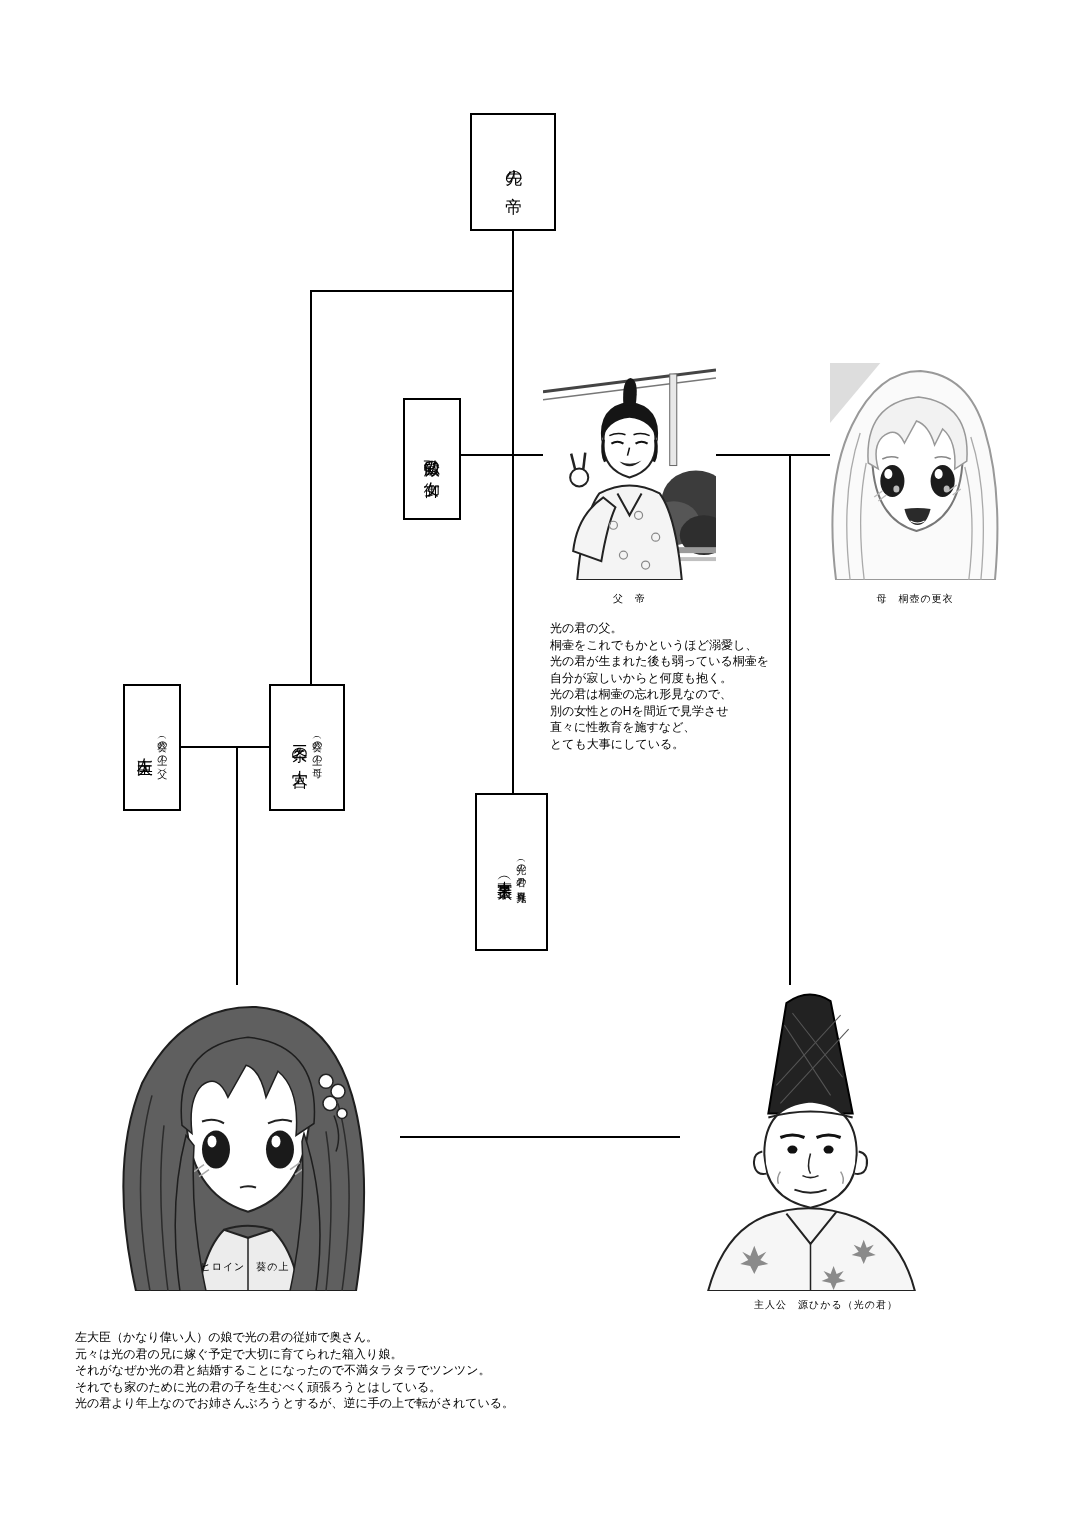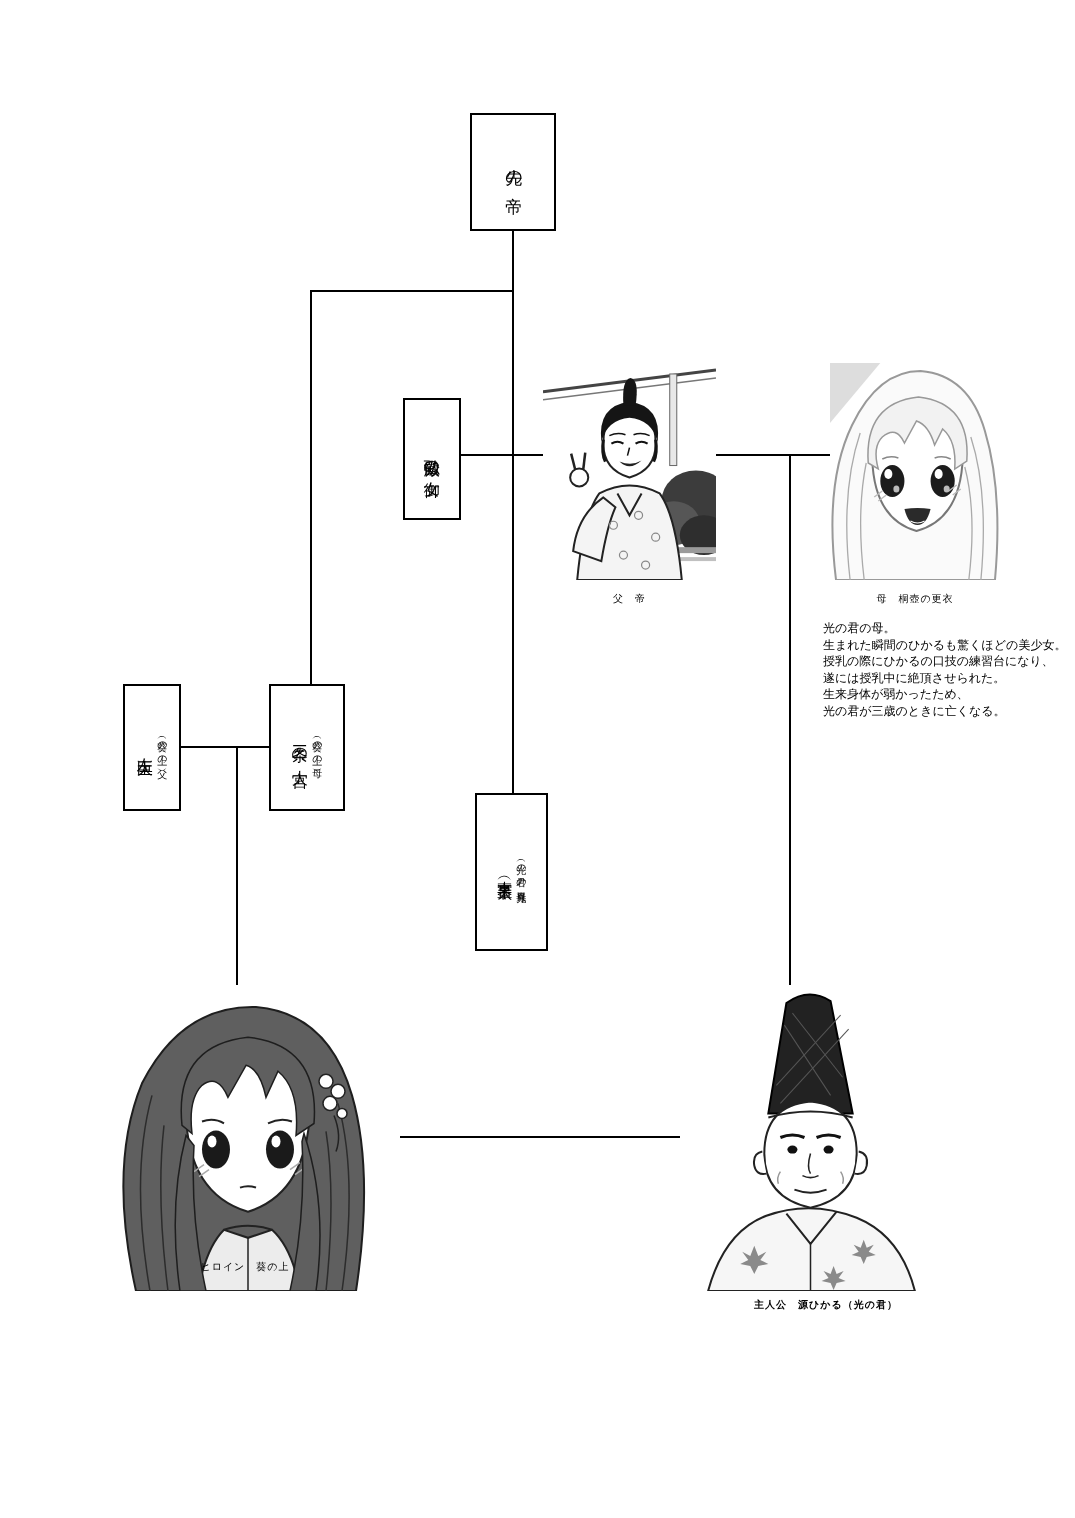--- a/index.html
+++ b/index.html
@@ -234,22 +234,29 @@
         <path d="M70 270 l4 -10 l4 10 l8 -4 l-6 8 l8 4 l-10 2 l-4 8 l-4 -8 l-10 -2 l8 -4 l-6 -8 Z"></path>
         <path d="M180 262 l3 -8 l3 8 l7 -3 l-5 7 l7 3 l-9 2 l-3 7 l-3 -7 l-9 -2 l7 -3 l-5 -7 Z"></path>
         <path d="M150 288 l3 -8 l3 8 l7 -3 l-5 7 l7 3 l-9 2 l-3 7 l-3 -7 l-9 -2 l7 -3 l-5 -7 Z"></path>
       </g>
     </svg>
   </div>
 
   <div class="caption" style="left:543px;top:592px;width:173px;">父　帝</div>
   <div class="caption" style="left:800px;top:592px;width:230px;">母　桐壺の更衣</div>
   <div class="caption" style="left:90px;top:1260px;width:310px;">ヒロイン　葵の上</div>
-  <div class="caption" style="left:680px;top:1298px;width:292px;font-weight:bold;">主人公　源ひかる（光の君）</div>
-
-  <div class="desc" style="left:823px;top:620px;width:245px;">光の君の母。
-生まれた瞬間のひかるも驚くほどの美少女。
-授乳の際にひかるの口技の練習台になり、
-遂には授乳中に絶頂させられた。
-生来身体が弱かったため、
-光の君が三歳のときに亡くなる。</div>
+  <div class="caption" style="left:680px;top:1298px;width:292px;">主人公　源ひかる（光の君）</div>
+
+  <div class="desc" style="left:550px;top:620px;width:228px;">光の君の父。
+桐壷をこれでもかというほど溺愛し、
+光の君が生まれた後も弱っている桐壷を
+自分が寂しいからと何度も抱く。
+光の君は桐壷の忘れ形見なので、
+別の女性とのHを間近で見学させ
+直々に性教育を施すなど、
+とても大事にしている。</div>
+  <div class="desc" style="left:75px;top:1329px;width:440px;">左大臣（かなり偉い人）の娘で光の君の従姉で奥さん。
+元々は光の君の兄に嫁ぐ予定で大切に育てられた箱入り娘。
+それがなぜか光の君と結婚することになったので不満タラタラでツンツン。
+それでも家のために光の君の子を生むべく頑張ろうとはしている。
+光の君より年上なのでお姉さんぶろうとするが、逆に手の上で転がされている。</div>
 
 </div>
 
 </body></html>

